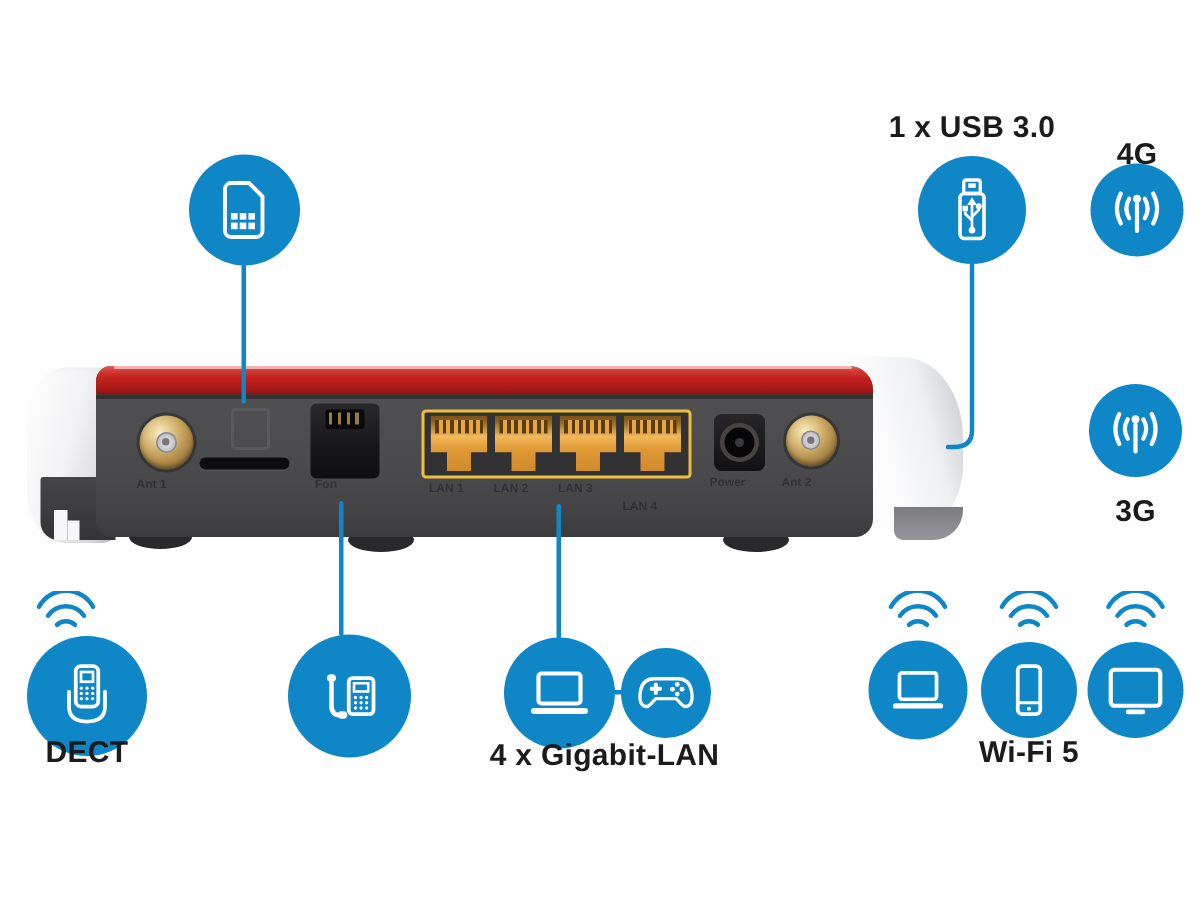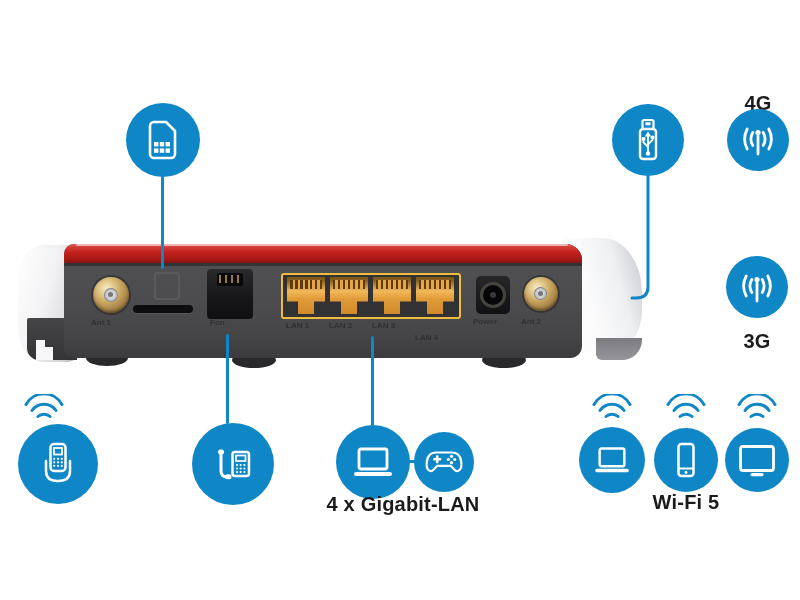--- a/index.html
+++ b/index.html
@@ -140,20 +140,21 @@
         <rect x="7" y="22" width="4.4" height="4.4"></rect>
           <rect x="12.8" y="22" width="4.4" height="4.4"></rect>
           <rect x="18.6" y="22" width="4.4" height="4.4"></rect>
         <rect x="7" y="28.4" width="4.4" height="4.4"></rect>
           <rect x="12.8" y="28.4" width="4.4" height="4.4"></rect>
           <rect x="18.6" y="28.4" width="4.4" height="4.4"></rect>
       </g>
     </svg>
   </div>
 
+  <div class="lbl" style="left:583px;top:74px;width:130px;">1 x USB 3.0</div>
   <div class="circle" style="left:612px;top:104px;width:72px;height:72px;">
     <svg width="28" height="44" viewBox="0 0 28 44">
       <rect x="8.5" y="2" width="11" height="9" rx="1.5" fill="none" stroke="#fff" stroke-width="2.2"></rect>
       <rect x="11.5" y="4.2" width="5" height="3" fill="#fff"></rect>
       <rect x="6" y="11" width="16" height="30" rx="3" fill="none" stroke="#fff" stroke-width="2.4"></rect>
       <g stroke="#fff" stroke-width="1.8" fill="none">
         <line x1="14" y1="35" x2="14" y2="18"></line>
         <polyline points="14,29 9.5,24.5 9.5,23"></polyline>
         <polyline points="14,26.5 18.5,22 18.5,21.2"></polyline>
       </g>
@@ -212,20 +213,21 @@
         <circle cx="15.2" cy="21.3" r="1.1"></circle>
           <circle cx="19" cy="21.3" r="1.1"></circle>
           <circle cx="22.8" cy="21.3" r="1.1"></circle>
         <circle cx="15.2" cy="24.8" r="1.1"></circle>
           <circle cx="19" cy="24.8" r="1.1"></circle>
           <circle cx="22.8" cy="24.8" r="1.1"></circle>
       </g>
       <path d="M7 20 V30 Q7 40 19 40 Q31 40 31 30 V20" fill="none" stroke="#fff" stroke-width="2.5" stroke-linecap="round"></path>
     </svg>
   </div>
+  <div class="lbl" style="left:16px;top:491px;width:84px;">DECT</div>
 
   <div class="circle" style="left:192px;top:423px;width:82px;height:82px;">
     <svg width="44" height="38" viewBox="0 0 44 38">
       <path d="M10 7 V26 Q10 32 17 32" fill="none" stroke="#fff" stroke-width="3" stroke-linecap="round"></path>
       <rect x="7" y="4.5" width="6" height="5" rx="2.5" fill="#fff"></rect>
       <rect x="14" y="29.2" width="6.5" height="5" rx="2.5" fill="#fff"></rect>
       <rect x="21.5" y="7" width="16.5" height="24" rx="2.5" fill="none" stroke="#fff" stroke-width="2.5"></rect>
       <rect x="25" y="10.5" width="9.5" height="5.5" fill="none" stroke="#fff" stroke-width="1.7"></rect>
       <g fill="#fff">
         <circle cx="26" cy="20" r="1.1"></circle>

